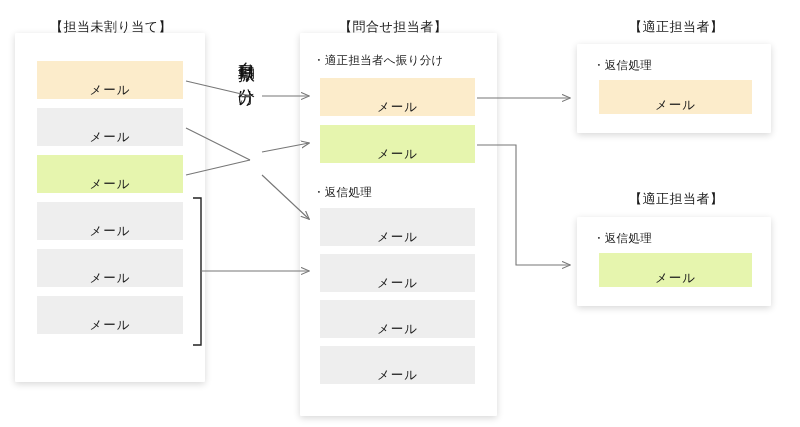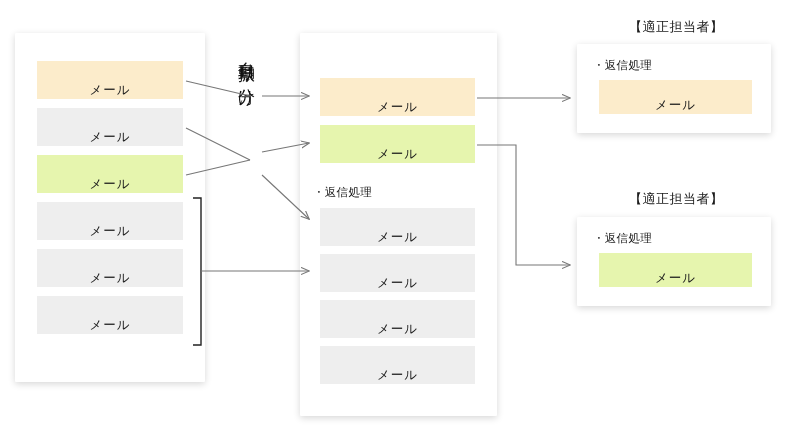--- a/index.html
+++ b/index.html
@@ -66,21 +66,23 @@
   }
 
   
   #wires{position:absolute;left:0;top:0;width:800px;height:427px;pointer-events:none;}
 </style>
 </head>
 <body>
 
 <div id="stage">
 
+  <div class="col-title" style="left:50px;top:18px;">【担当未割り当て】</div>
 
+  <div class="col-title" style="left:339px;top:18px;">【問合せ担当者】</div>
 
   <div class="col-title" style="left:629px;top:18px;">【適正担当者】</div>
 
   <div class="col-title" style="left:629px;top:190px;">【適正担当者】</div>
 
   <div class="panel" style="left:15px;top:33px;width:190px;height:349px;">
 
     <div class="mail cream" style="left:22px;top:28px;width:146px;height:38px;">
       <span>メール</span>
     </div>
@@ -98,20 +100,21 @@
     </div>
     <div class="mail grey" style="left:22px;top:263px;width:146px;height:38px;">
       <span>メール</span>
     </div>
   </div>
 
   <div class="vcaption" style="left:238px;top:48px;">自動振り分け</div>
 
   <div class="panel" style="left:300px;top:33px;width:197px;height:383px;">
 
+    <div class="sublabel" style="left:13px;top:20px;">・適正担当者へ振り分け</div>
 
     <div class="mail cream" style="left:20px;top:45px;width:155px;height:38px;">
       <span>メール</span>
     </div>
     <div class="mail lime" style="left:20px;top:92px;width:155px;height:38px;">
       <span>メール</span>
     </div>
 
     <div class="sublabel" style="left:13px;top:152px;">・返信処理</div>
 

